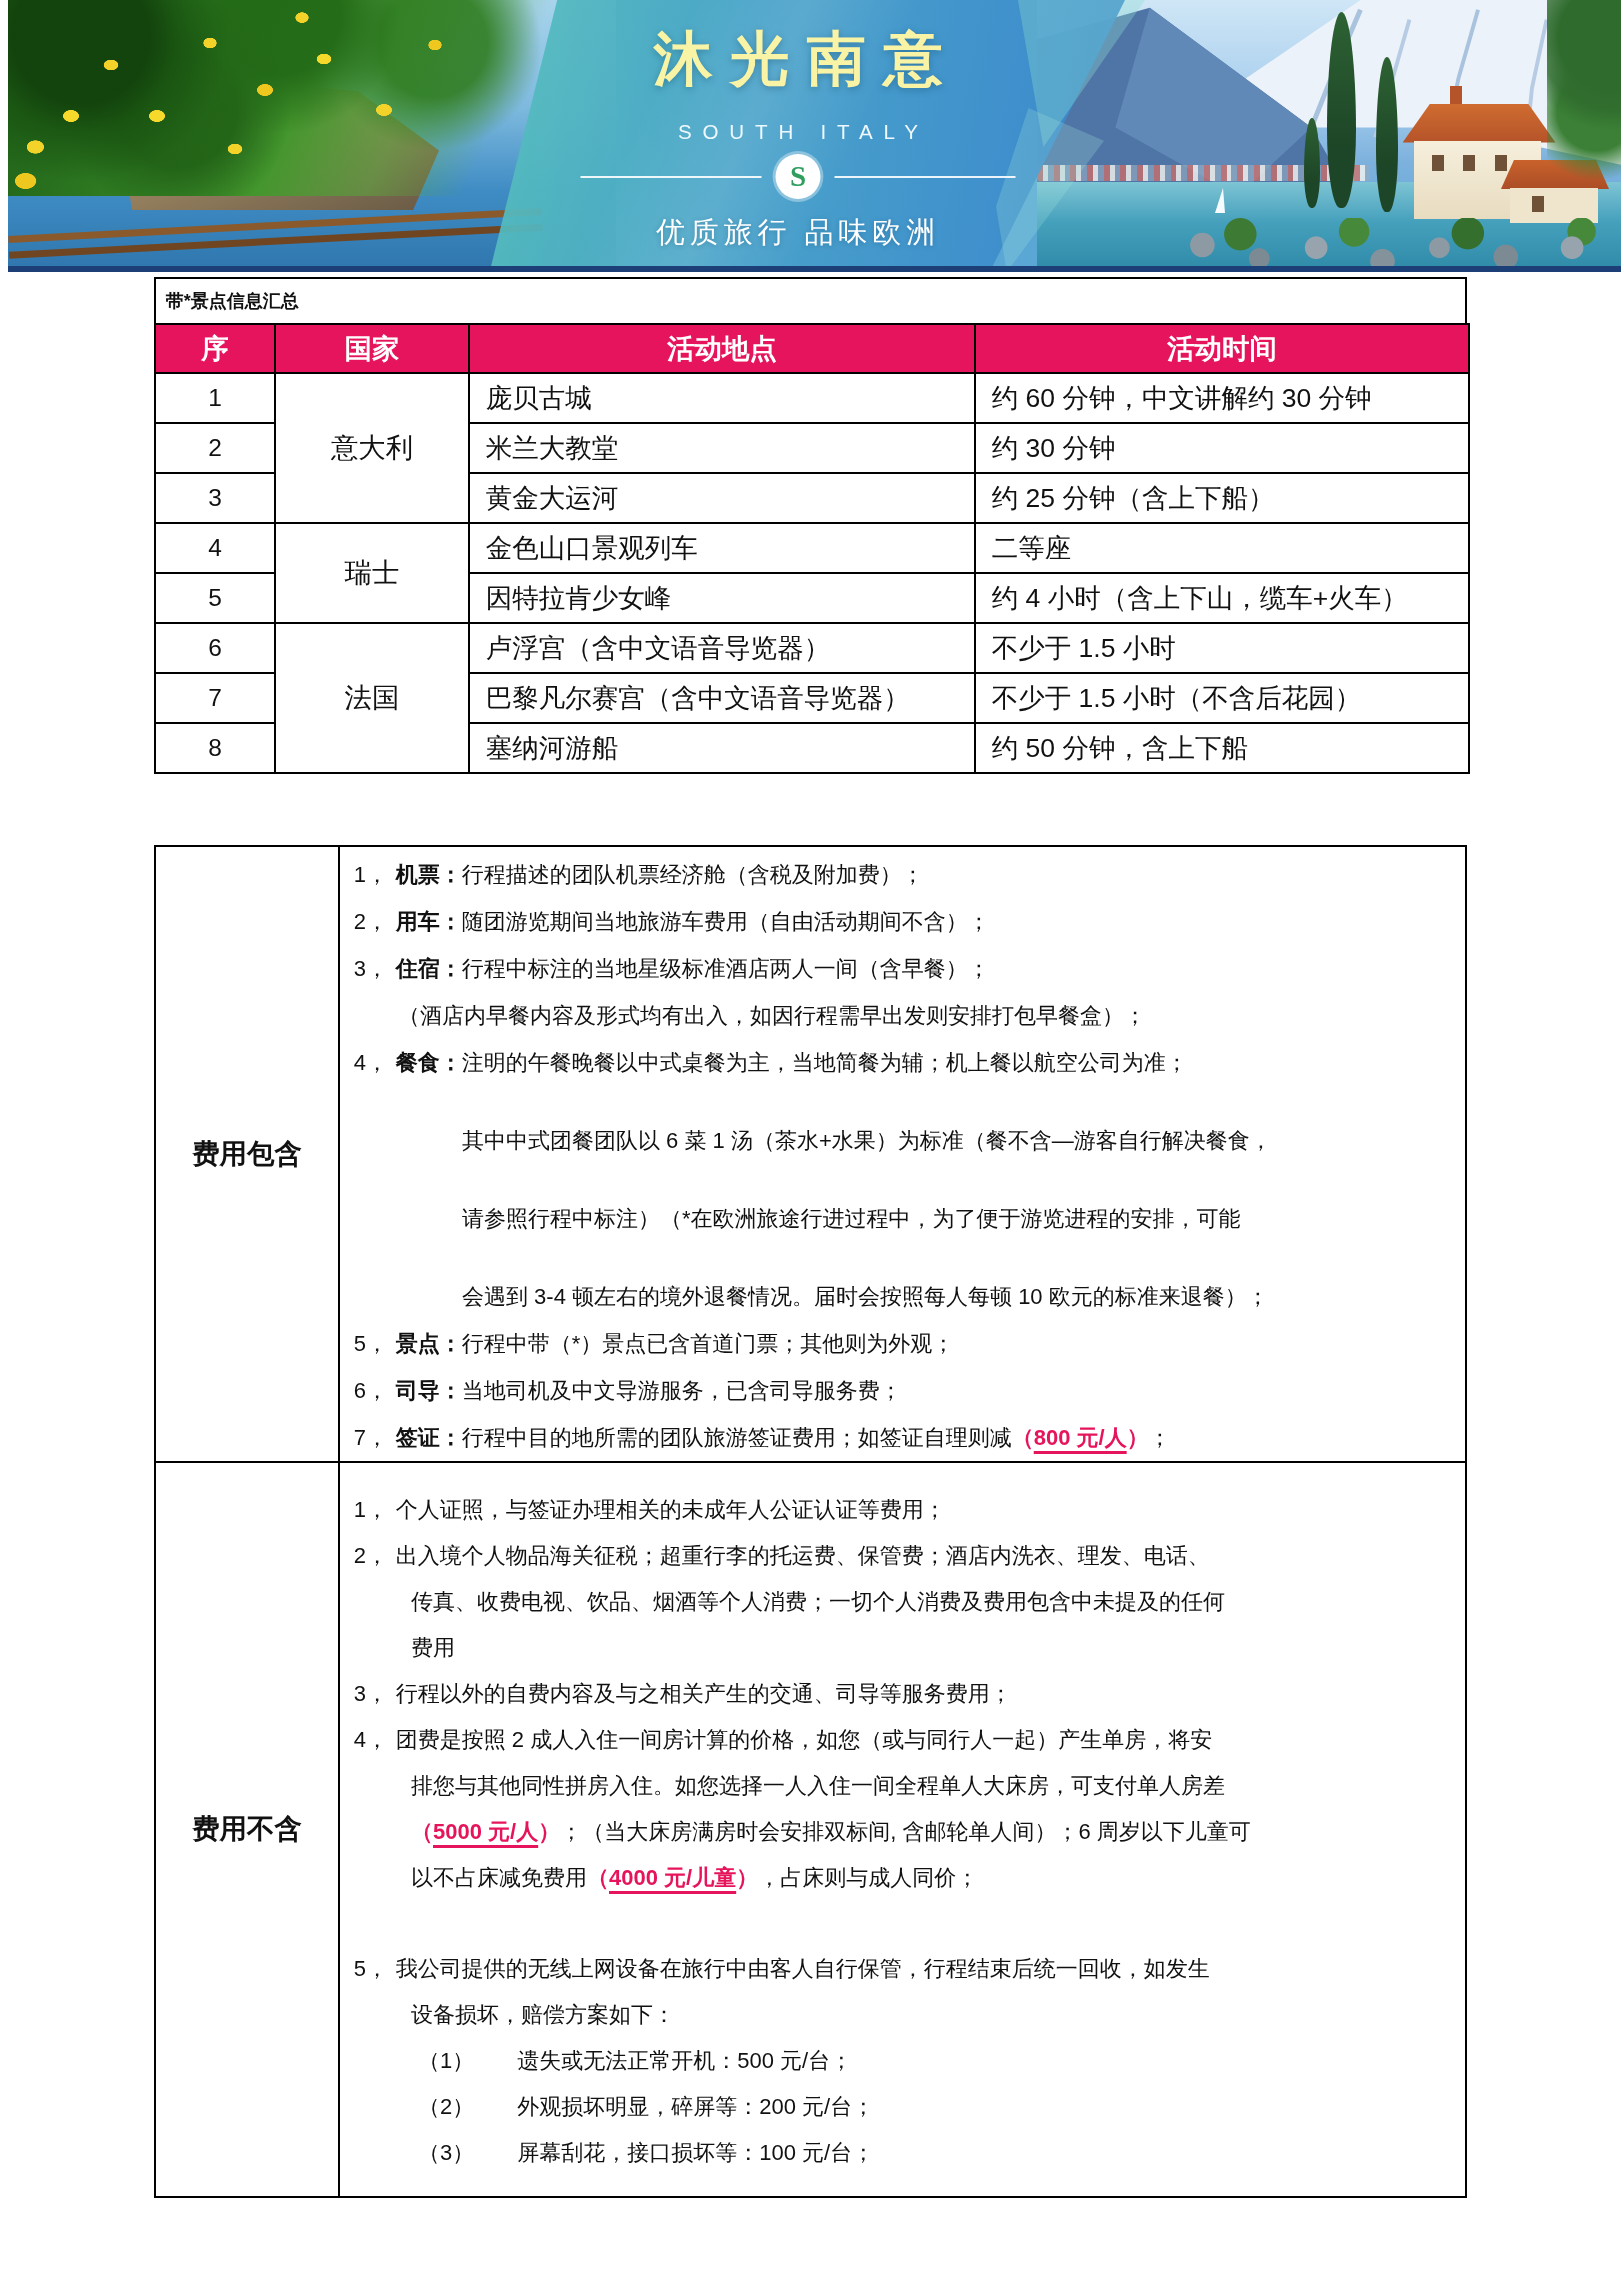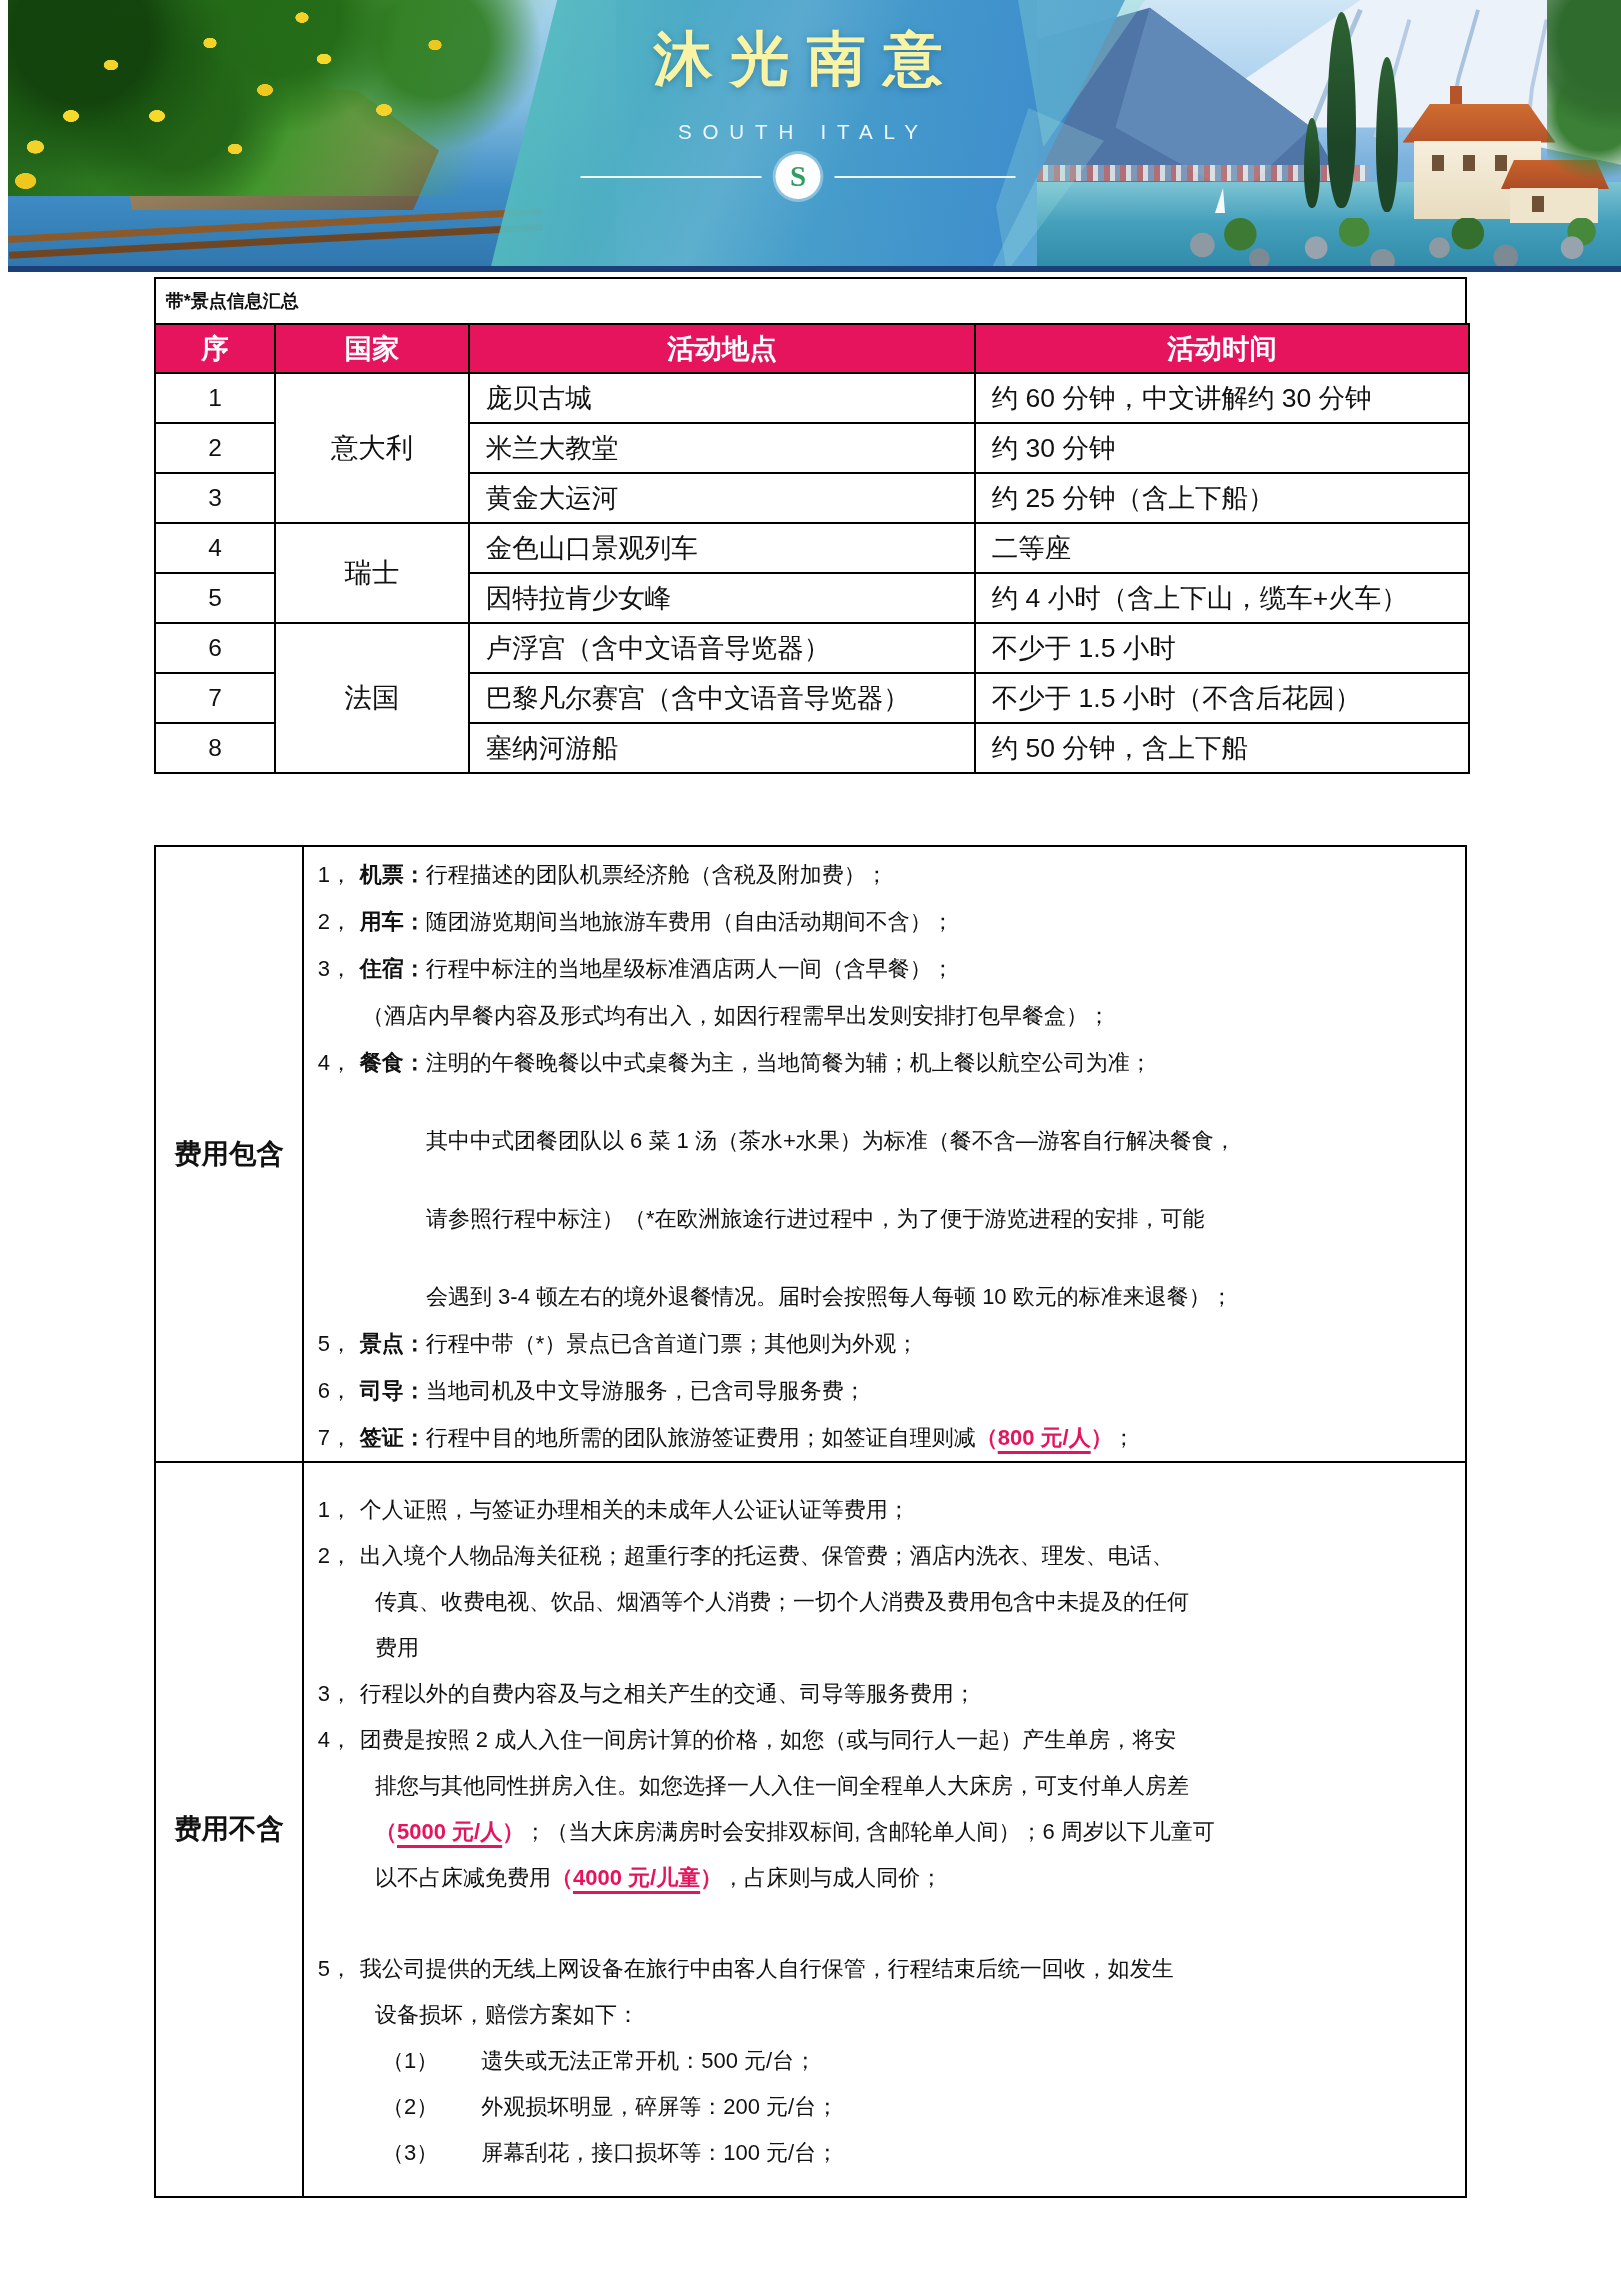--- a/index.html
+++ b/index.html
@@ -108,21 +108,21 @@
   table.summary tbody tr{height:50px;}
   table.summary tbody tr.gs td{border-top:2.9px solid #000;}
   td.no-cell{text-align:center;font-size:24.5px;}
   td.country-cell{text-align:center;font-size:27.4px;}
   td.place-cell,td.time-cell{font-size:26.5px;padding-left:15.7px;}
 
   
   .t2{position:absolute;left:154px;top:845px;width:1313px;}
   table.fees{border-collapse:collapse;width:1313px;table-layout:fixed;background:#fff;border:2.9px solid #000;}
   table.fees th,table.fees td{border:2px solid #000;box-sizing:border-box;vertical-align:middle;}
-  th.fee-label{width:148px;font-size:27.4px;font-weight:700;text-align:center;background:#fff;}
+  th.fee-label{width:184px;font-size:27.4px;font-weight:700;text-align:center;background:#fff;}
   td.fee-content{padding:3.9px 0 0 0;vertical-align:top;}
   tr.inc{height:518px;} tr.exc{height:735px;}
   tr.inc td.fee-content{line-height:47px;}
   tr.exc td.fee-content{line-height:46px;}
   .fee-line{padding-left:13.7px;font-size:22px;white-space:nowrap;}
   .fee-line .num{margin-right:7.8px;}
   .fee-line b{font-weight:700;}
   .ind-a{padding-left:58px;} .ind-b{padding-left:122px;margin-top:31px;} .ind-c{padding-left:71px;} .ind-d{padding-left:78px;}
   .ind-d .num{margin-right:43px;}
   .blank{height:45px;}
@@ -180,20 +180,21 @@
     <div class="bn-brand">
       <h1 class="bn-title">沐光南意</h1>
       <div class="bn-sub">SOUTH ITALY</div>
       <div class="bn-logo-row">
         <div class="bn-line"></div>
         <div class="bn-logo">
           <span>S</span>
         </div>
         <div class="bn-line"></div>
       </div>
+      <div class="bn-tagline">优质旅行 品味欧洲</div>
     </div>
     <div class="bn-navy"></div>
   </header>
 
   <section class="t1">
     <div class="t1-title">带*景点信息汇总</div>
     <table class="summary">
       <thead>
         <tr>
           <th style="width:120px">序</th>

